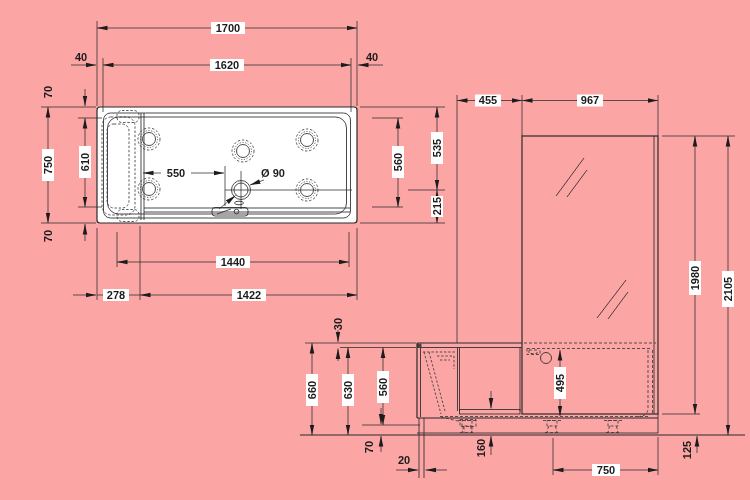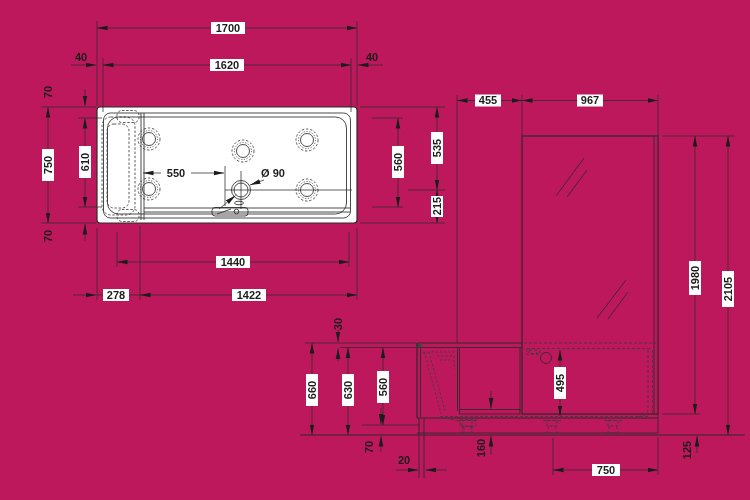--- a/index.html
+++ b/index.html
@@ -1,16 +1,16 @@
 <!DOCTYPE html>
 <html><head>
 <meta charset="utf-8">
 <style>
   html,body{margin:0;padding:0;background:#fff;}
-  .stage{width:750px;height:500px;background:#be185d;position:relative;overflow:hidden;}
+  .stage{width:750px;height:500px;background:#fca5a5;position:relative;overflow:hidden;}
   svg text{font:bold 11px "Liberation Sans", sans-serif;fill:#1c1c1c;}
   .s1{stroke:#2b2b2b;stroke-width:1.2;fill:none;}
   .s2{stroke:#2b2b2b;stroke-width:.85;fill:none;}
   .sf{stroke:#2b2b2b;stroke-width:1.2;fill:#fff;}
   .dim{stroke:#2b2b2b;stroke-width:.75;fill:none;}
   .dash{stroke:#3c3c3c;stroke-width:.85;fill:none;stroke-dasharray:3 2;}
   .dash2{stroke:#3c3c3c;stroke-width:.85;fill:none;stroke-dasharray:2.4 1.8;}
   .dot{stroke:#3c3c3c;stroke-width:.85;fill:none;stroke-dasharray:1.2 1.6;}
   .wbg{fill:#ffffff;}
 </style>

